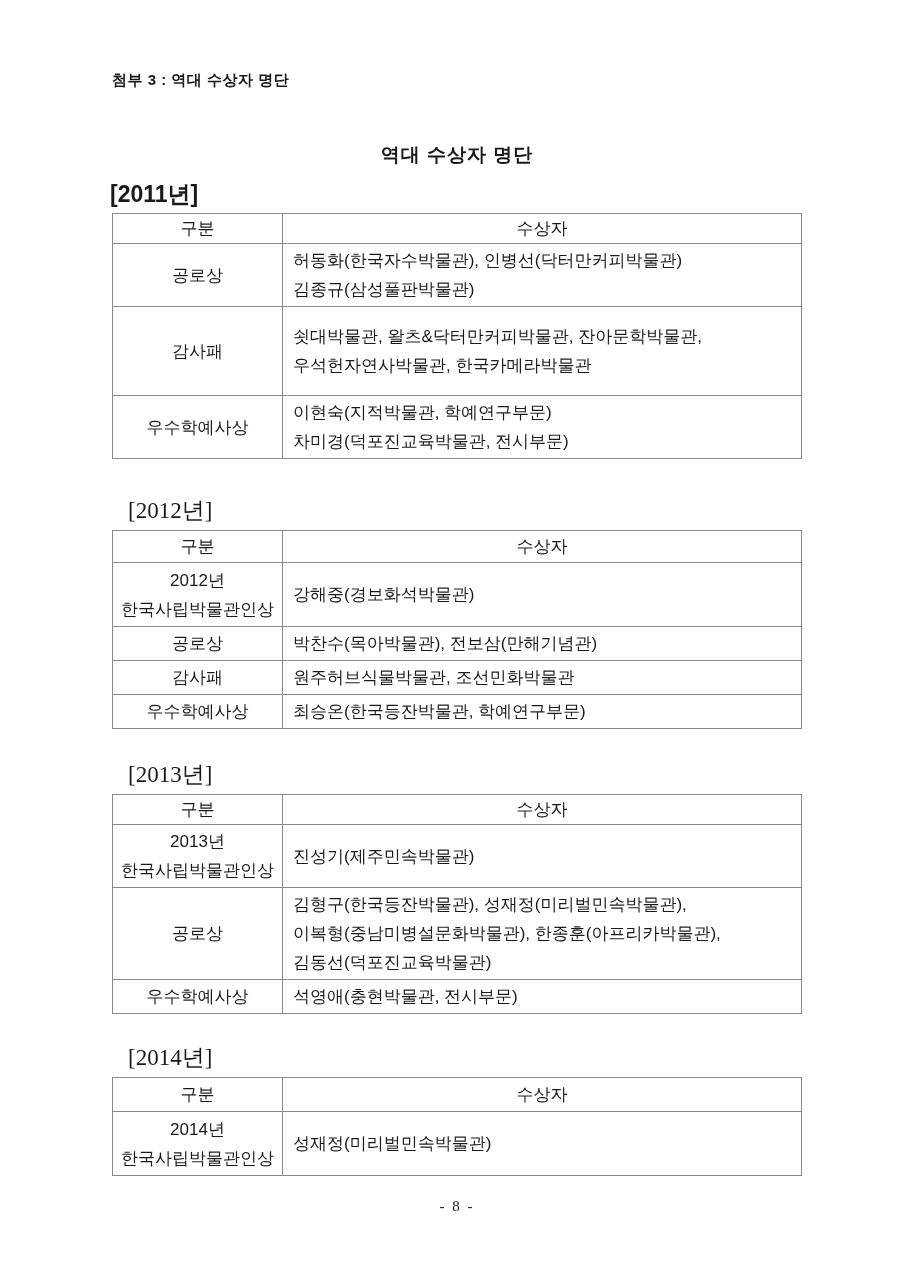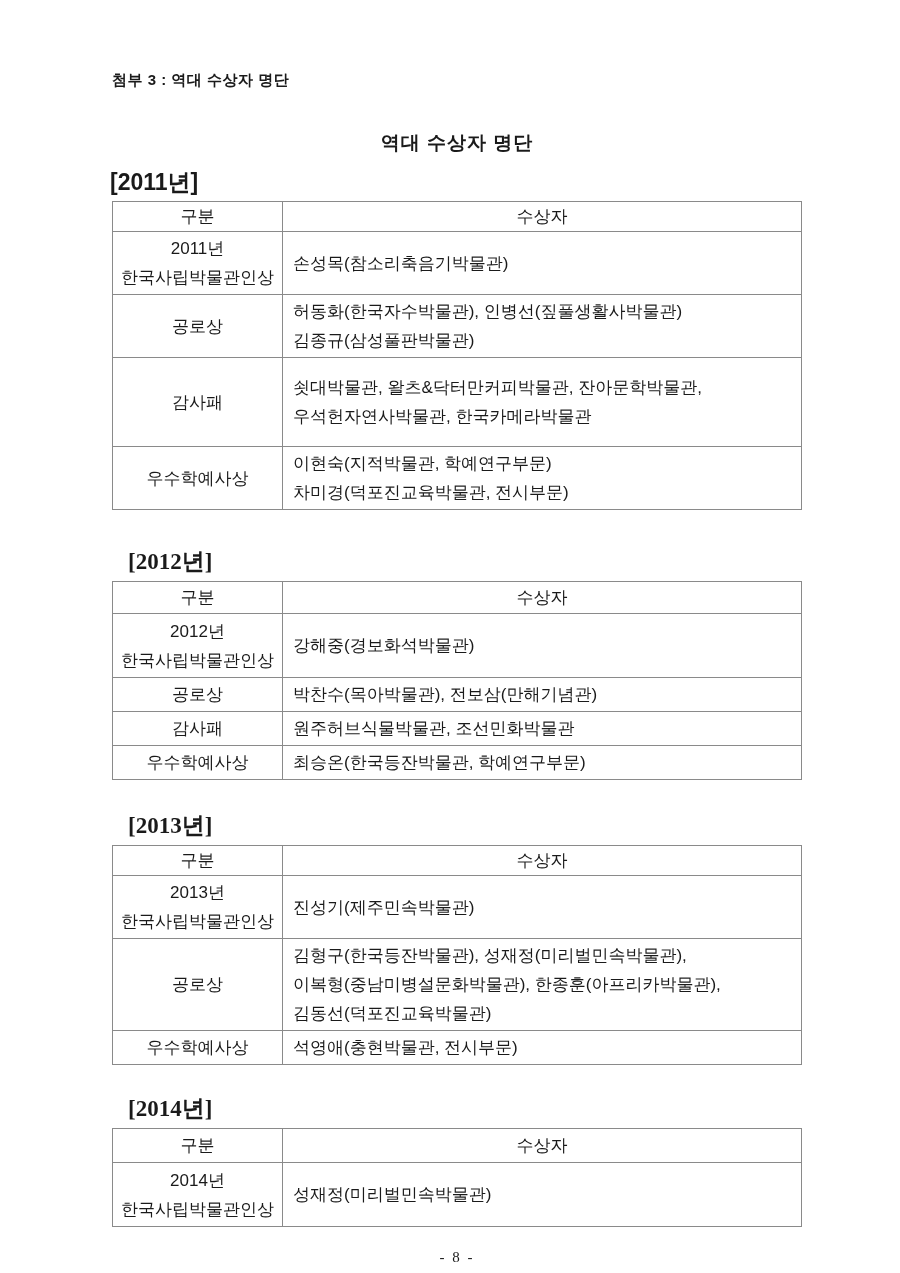--- a/index.html
+++ b/index.html
@@ -16,34 +16,34 @@
     height: 1206px;
     padding: 70px 98px 0 112px;
   }
   .attachment-header {
     font-size: 15px;
     font-weight: 700;
     line-height: 20px;
     letter-spacing: 0.5px;
   }
   .doc-title {
-    margin-top: 40px;
+    margin-top: 52px;
     text-align: center;
     font-size: 19px;
     font-weight: 700;
     letter-spacing: 1px;
     line-height: 26px;
   }
   .year-heading {
     font-size: 23px;
     line-height: 28px;
     margin-left: -2px;
   }
   .year-sans  { font-weight: 700; font-family: "Liberation Sans", sans-serif; }
-  .year-serif { font-weight: 700; font-family: "Liberation Serif", serif; margin-left: 16px; }
+  .year-serif { font-weight: 400; font-family: "Liberation Serif", serif; margin-left: 16px; }
   .mt-first { margin-top: 12px; }
   .mt-38 { margin-top: 38px; }
   .mt-32 { margin-top: 32px; }
   .mt-30 { margin-top: 30px; }
   table.awards-table {
     margin-top: 5px;
     width: 100%;
     border-collapse: collapse;
     table-layout: fixed;
   }
@@ -97,28 +97,23 @@
         <col class="c-cat">
         <col>
       </colgroup>
     <thead>
       <tr class="rh28">
         <th>구분</th>
         <th>수상자</th>
       </tr>
     </thead>
     <tbody>
-      <tr class="rh56">
-        <td class="cat-cell">2011년
-한국사립박물관인상</td>
-        <td class="win-cell">손성목(참소리축음기박물관)</td>
-      </tr>
       <tr class="rh61">
         <td class="cat-cell">공로상</td>
-        <td class="win-cell">허동화(한국자수박물관), 인병선(짚풀생활사박물관)
+        <td class="win-cell">허동화(한국자수박물관), 인병선(닥터만커피박물관)
 김종규(삼성풀판박물관)</td>
       </tr>
       <tr class="rh89">
         <td class="cat-cell">감사패</td>
         <td class="win-cell">쇳대박물관, 왈츠&amp;닥터만커피박물관, 잔아문학박물관,
 우석헌자연사박물관, 한국카메라박물관</td>
       </tr>
       <tr class="rh59">
         <td class="cat-cell">우수학예사상</td>
         <td class="win-cell">이현숙(지적박물관, 학예연구부문)

